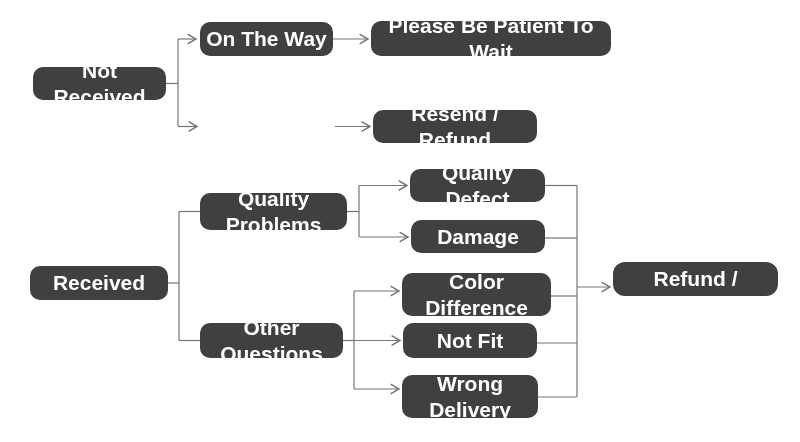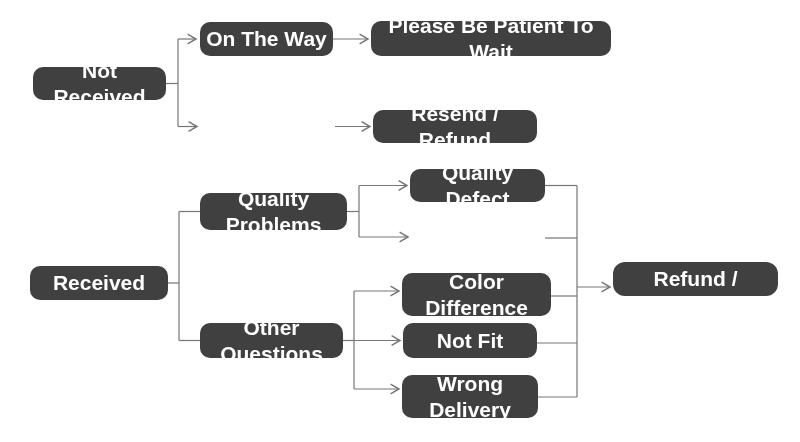--- a/index.html
+++ b/index.html
@@ -103,18 +103,19 @@
   </svg>
 
   <div class="node n-not-received">Not Received</div>
   <div class="node n-on-the-way">On The Way</div>
   <div class="node n-please-be-patient">Please Be Patient To Wait</div>
   <div class="node n-resend-refund">Resend / Refund</div>
   <div class="node n-received">Received</div>
   <div class="node n-quality-problems">Quality Problems</div>
   <div class="node n-other-questions">Other Questions</div>
   <div class="node n-quality-defect">Quality Defect</div>
+  <div class="node n-damage">Damage</div>
   <div class="node n-color-difference">Color Difference</div>
   <div class="node n-not-fit">Not Fit</div>
   <div class="node n-wrong-delivery">Wrong Delivery</div>
   <div class="node n-resend-refund-discount">Resend / Refund / Discount</div>
 
 </div>
 
 </body></html>

